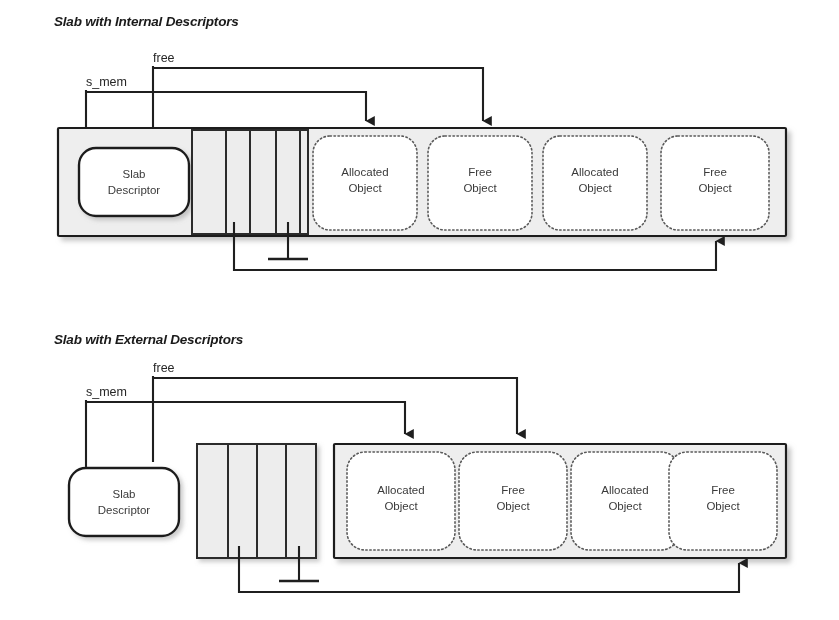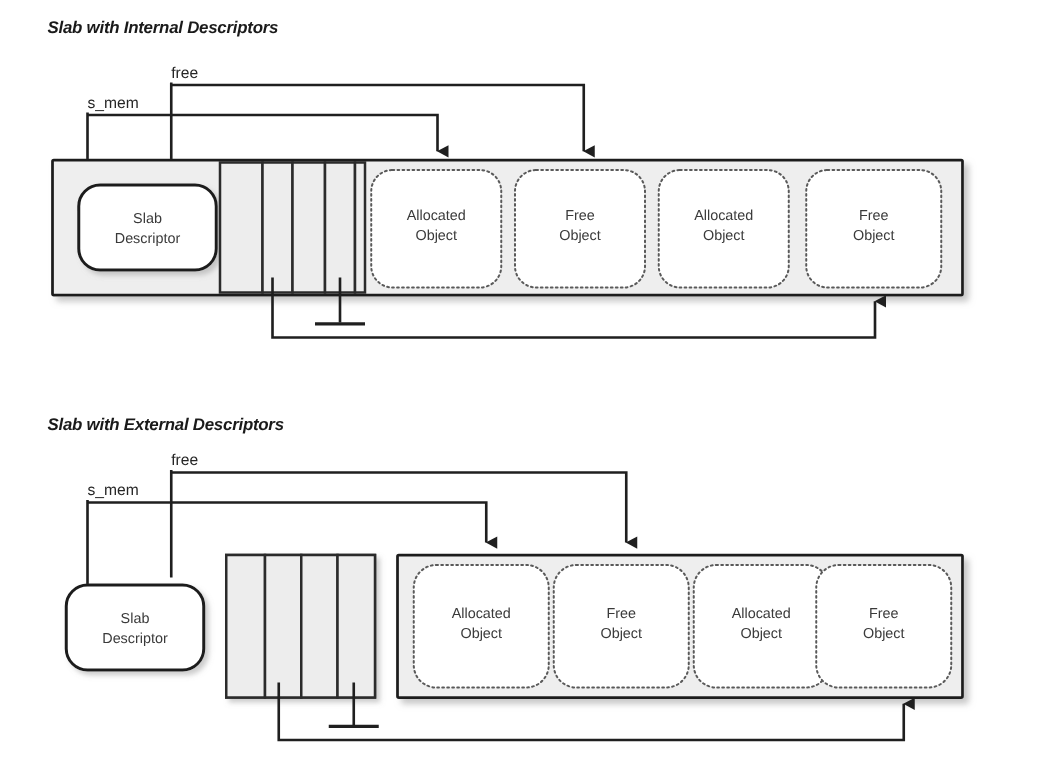--- a/index.html
+++ b/index.html
@@ -11,21 +11,21 @@
   body {
     width: 839px;
     height: 620px;
     position: relative;
     overflow: hidden;
     font-family: "Liberation Sans", sans-serif;
   }
   #diagram-root {
     position: absolute;
     top: 0;
-    left: 0;
+    left: 16px;
     width: 733px;
     height: 620px;
   }
   svg#slab-svg {
     display: block;
     width: 839px;
     height: 620px;
   }
   .fig-title {
     font-family: "Liberation Sans", sans-serif;

